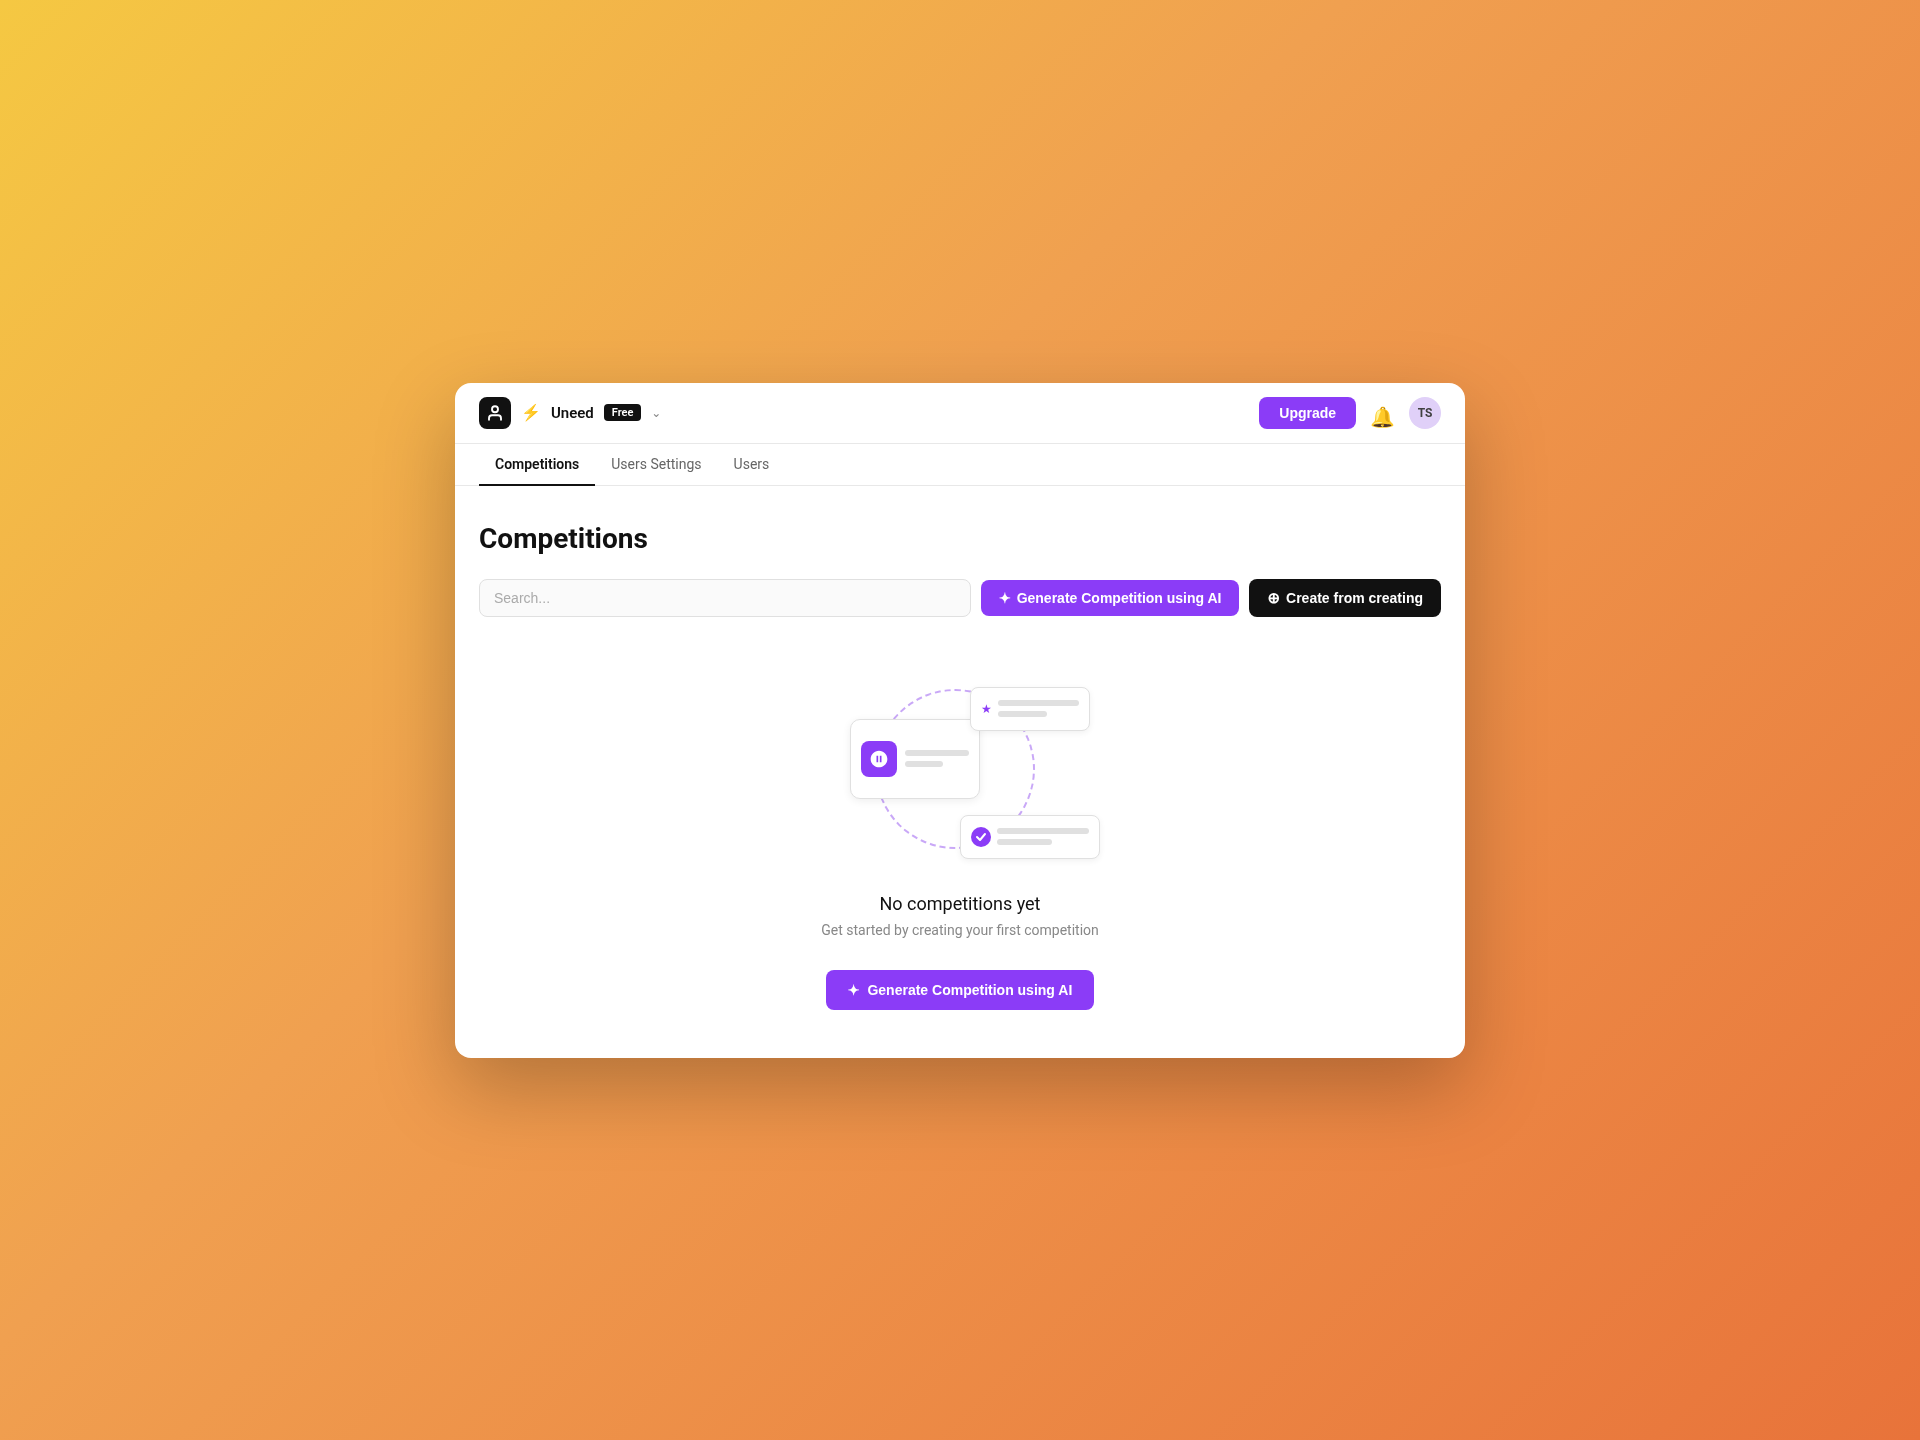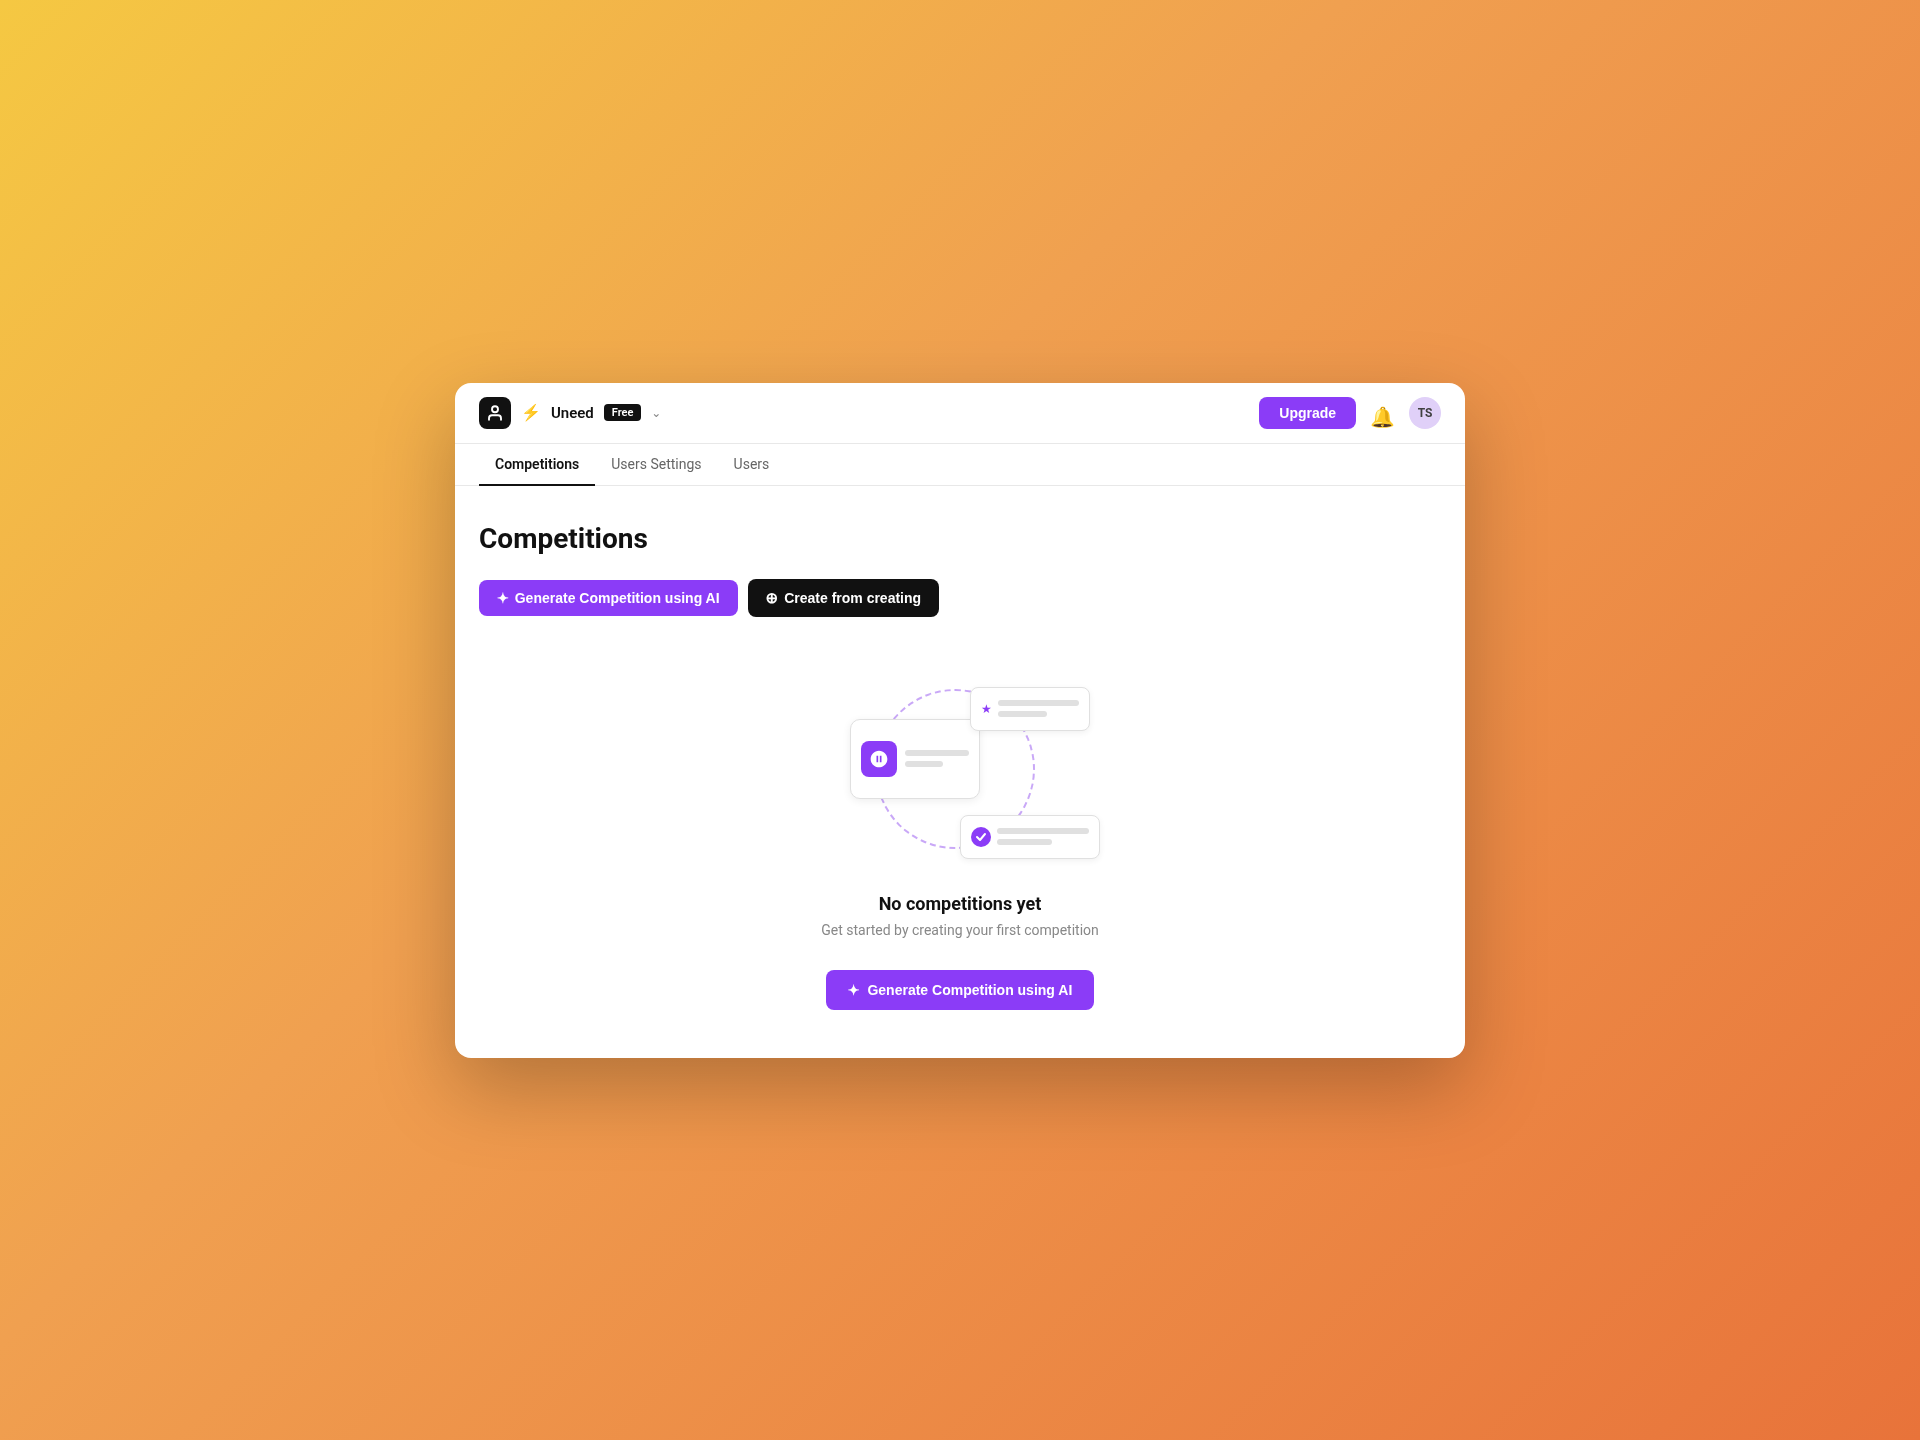--- a/index.html
+++ b/index.html
@@ -340,21 +340,21 @@
 
     .illus-check-circle svg {
       width: 12px;
       height: 12px;
       stroke: white;
       fill: none;
     }
 
     .empty-title {
       font-size: 18px;
-      font-weight: 700;
+      font-weight: 400;
       color: #111;
       margin-bottom: 8px;
     }
 
     .empty-subtitle {
       font-size: 14px;
       color: #888;
       margin-bottom: 32px;
     }
 
@@ -410,20 +410,23 @@
     </div>
     <div class="nav-tab">
       <span>Users</span>
     </div>
   </div>
 
   <div class="main-content">
     <h1 class="page-title">Competitions</h1>
 
     <div class="search-actions-row">
+      <div class="search-input-wrapper">
+        <input class="search-input" type="text" placeholder="Search..." style="">
+      </div>
       <button class="generate-ai-btn">
         <span class="wand-icon">✦</span>
         <span>Generate Competition using AI</span>
       </button>
       <button class="create-scratch-btn">
         <span style="font-size:15px;">⊕</span>
         <span>Create from creating</span>
       </button>
     </div>
 

